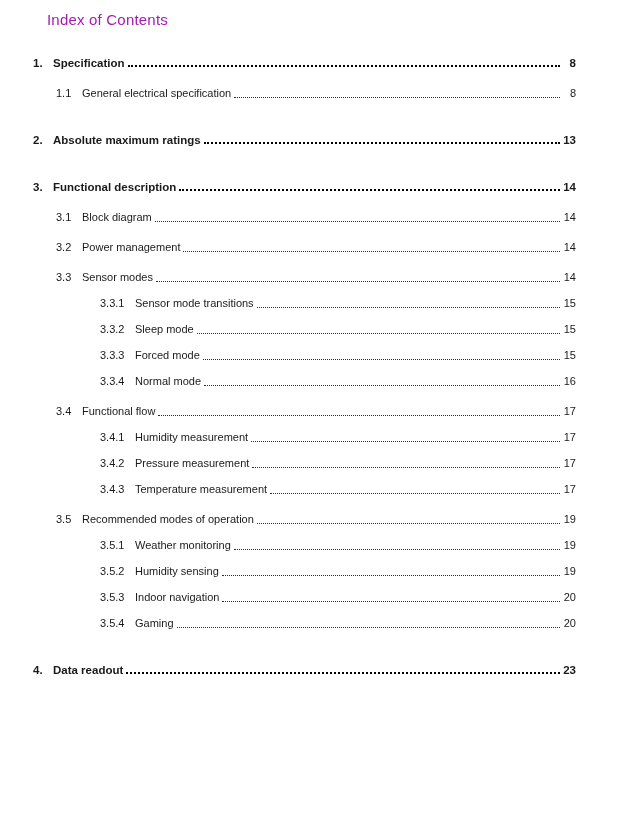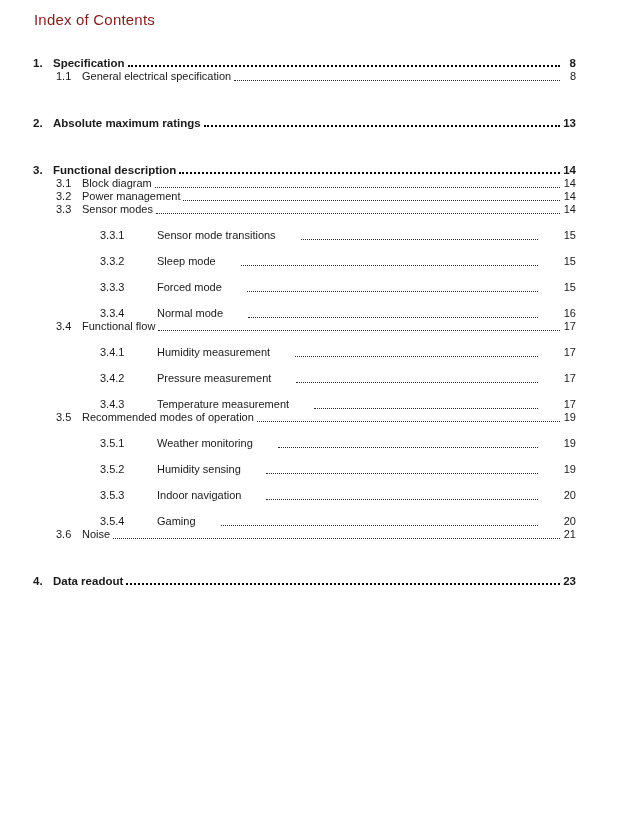--- a/index.html
+++ b/index.html
@@ -9,22 +9,22 @@
     background: #ffffff;
     color: #1a1a1a;
     font-family: "Liberation Sans", sans-serif;
     overflow: hidden;
   }
   .doc { padding: 10px 48px 0 33px; }
   .page-title {
     font-size: 15px;
     font-weight: 400;
     line-height: 20px;
-    margin: 0 0 0 1px;
-    color: #7f1d1d;
+    margin: 0 0 0 14px;
+    color: #a21caf;
     letter-spacing: 0.2px;
   }
   .toc { margin-top: 27px; }
   .row {
     display: flex;
     align-items: baseline;
     font-size: 11px;
     line-height: 13px;
     cursor: pointer;
   }
@@ -42,22 +42,22 @@
   .lvl1 { font-weight: 700; font-size: 11.5px; }
   .lvl1 .num { width: 20px; }
   .lvl1 .leader { border-bottom: 2px dotted #000000; margin-bottom: 3px; }
 
   .lvl2 { padding-left: 23px; }
   .lvl2 .num { width: 26px; }
 
   .lvl3 { padding-left: 67px; }
   .lvl3 .num { width: 35px; }
 
-  .g2 { }
-  .g3 { margin-top: 13px; gap: 22px; }
+  .g2 { margin-top: 17px; }
+  .g3 { margin-top: 13px; }
   .gch { margin-top: 34px; }
 </style>
 </head>
 <body>
 
 <div class="doc">
   <h1 class="page-title">Index of Contents</h1>
 
   <div class="toc">
 
@@ -198,26 +198,20 @@
       <span class="pg">20</span>
     </div>
 
     <div class="row lvl3 g3">
       <span class="num">3.5.4</span>
       <span class="ttl">Gaming</span>
       <span class="leader"></span>
       <span class="pg">20</span>
     </div>
 
-    <div class="row lvl2 g2">
-      <span class="num">3.6</span>
-      <span class="ttl">Noise</span>
-      <span class="leader"></span>
-      <span class="pg">21</span>
-    </div>
 
     <div class="row lvl1 gch">
       <span class="num">4.</span>
       <span class="ttl">Data readout</span>
       <span class="leader"></span>
       <span class="pg">23</span>
     </div>
 
   </div>
 </div>

